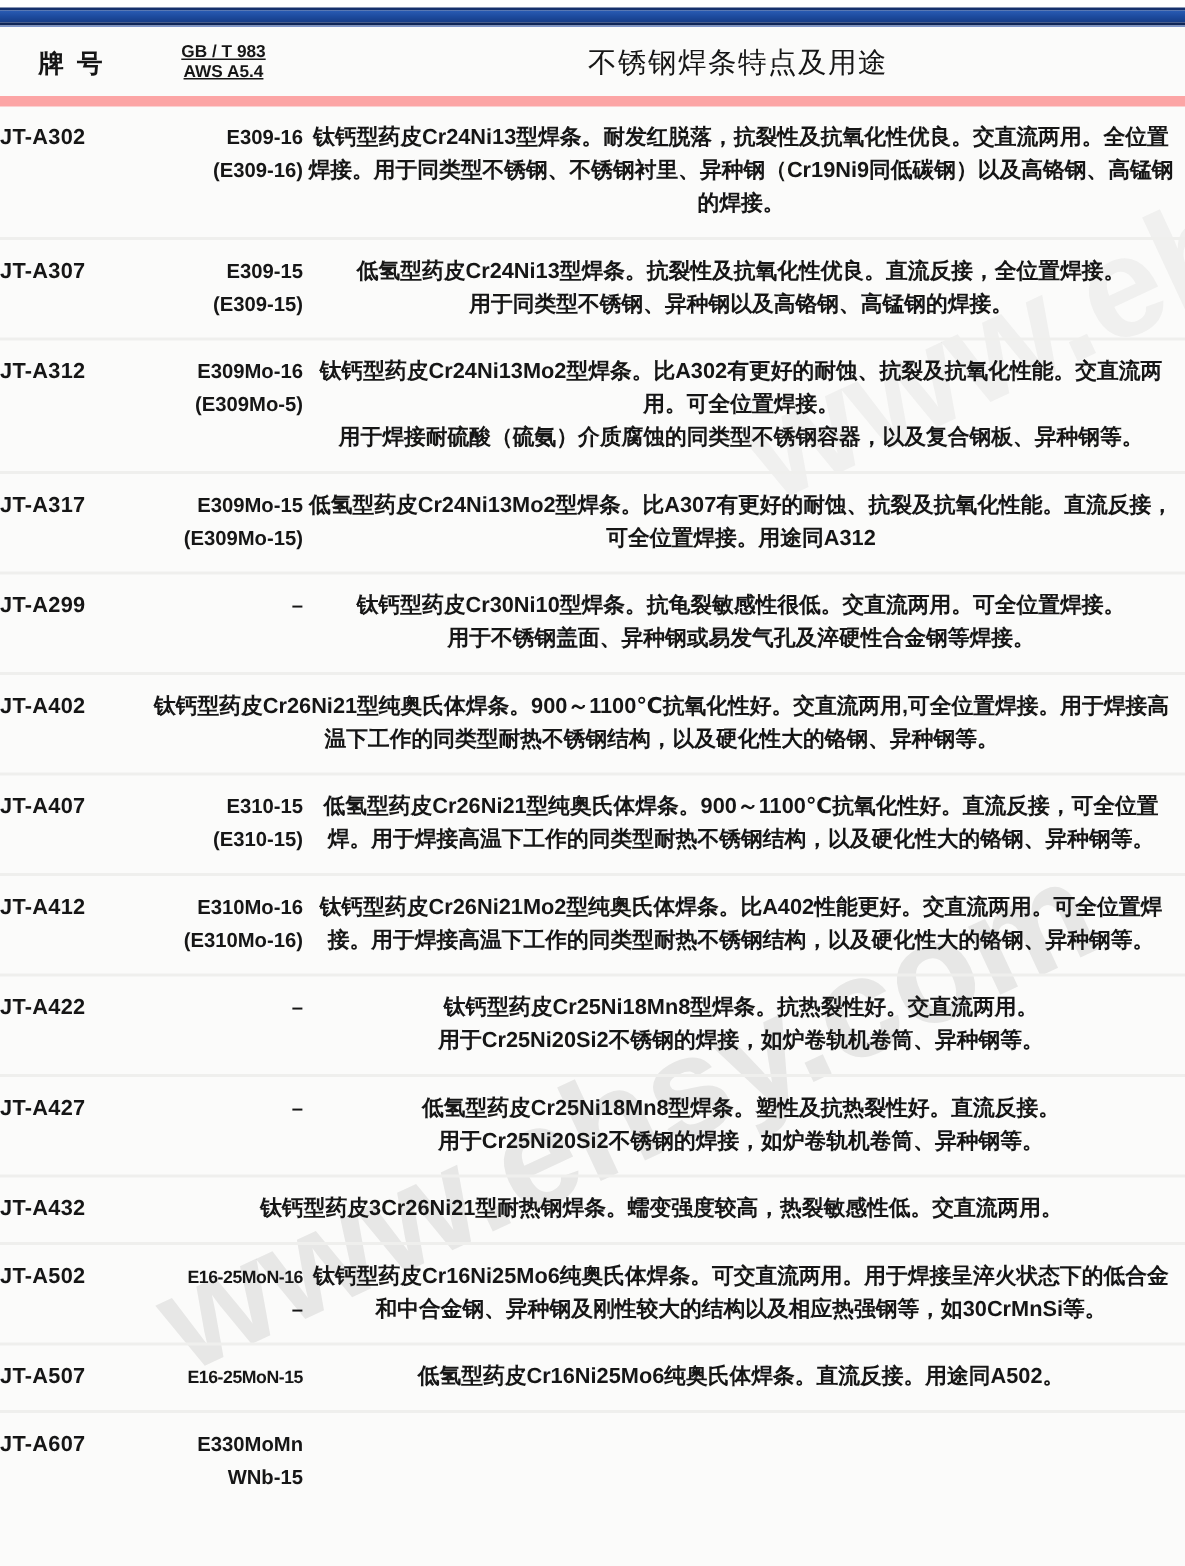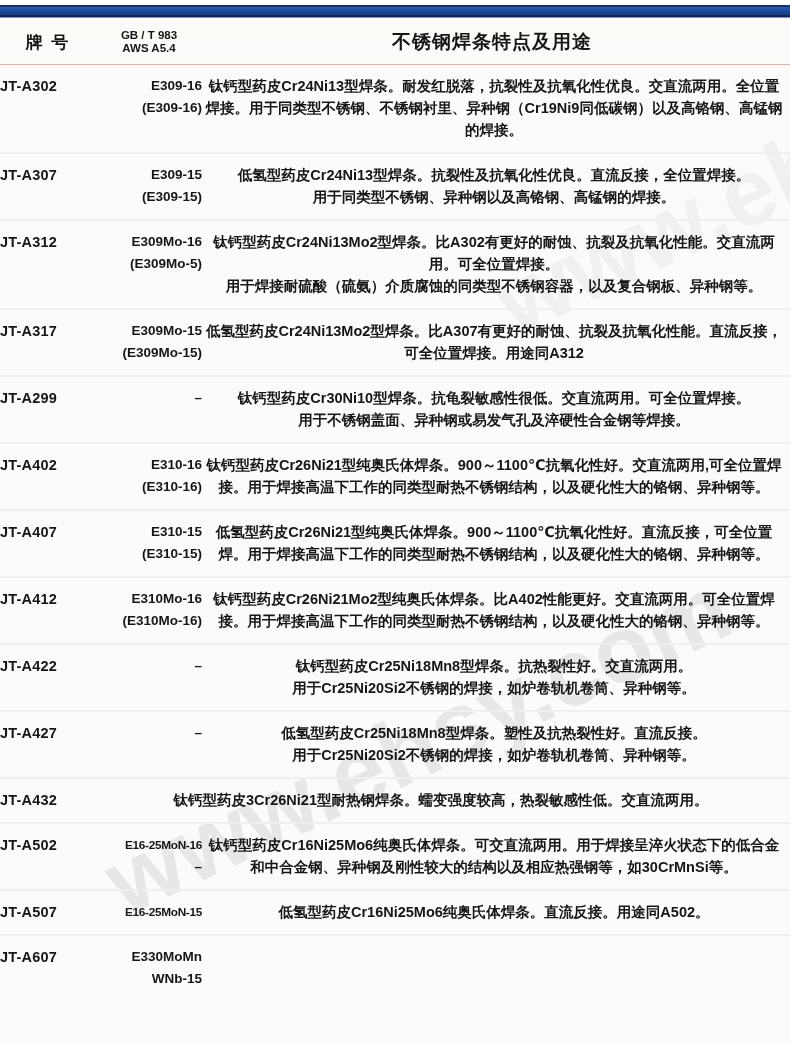--- a/index.html
+++ b/index.html
@@ -16,34 +16,35 @@
   .bar-dark-top { height:2px; background:#15306c; }
   .bar-mid { height:8px; background:linear-gradient(to bottom,#2a5cb4,#1d4b9e,#163c86); }
   .bar-dark-bot { height:2px; background:#0e2557; }
   .bar-light { height:1px; background:#7b93c8; }
 
   .content { position:relative; z-index:1; padding:0; }
 
   .header {
     display:flex; align-items:center;
     padding:11px 0 9px 0;
-    border-bottom:1px solid #fca5a5;
+    border-bottom:7px solid #fca5a5;
   }
   .h-brand {
     width:96px; text-align:center;
     font-weight:bold; font-size:17px; letter-spacing:2px;
   }
   .h-std {
     width:106px; text-align:center;
     font-weight:bold; font-size:11.5px; line-height:13px;
     white-space:nowrap;
+    text-decoration:underline;
   }
   .h-title {
     flex:1; text-align:center;
-    font-weight:bold; font-size:19px; letter-spacing:1px;
+    font-weight:normal; font-size:19px; letter-spacing:1px;
     padding-right:8px;
   }
 
   .row {
     display:flex; align-items:flex-start;
     padding:10px 0 11px 0;
     border-bottom:2px solid #efefed;
     font-size:14.5px; line-height:22px;
   }
   .row:last-child { border-bottom:none; }
@@ -143,24 +144,20 @@
         <div class="std">
           <div class="std-line">–</div>
         </div>
         <div class="desc">
           <div class="para">钛钙型药皮Cr30Ni10型焊条。抗龟裂敏感性很低。交直流两用。可全位置焊接。</div>
           <div class="para">用于不锈钢盖面、异种钢或易发气孔及淬硬性合金钢等焊接。</div>
         </div>
       </div>
       <div class="row">
         <div class="brand">JT-A402</div>
-        <div class="std">
-          <div class="std-line">E310-16</div>
-          <div class="std-line">(E310-16)</div>
-        </div>
         <div class="desc">
           <div class="para">钛钙型药皮Cr26Ni21型纯奥氏体焊条。900～1100℃抗氧化性好。交直流两用,可全位置焊接。用于焊接高温下工作的同类型耐热不锈钢结构，以及硬化性大的铬钢、异种钢等。</div>
         </div>
       </div>
       <div class="row">
         <div class="brand">JT-A407</div>
         <div class="std">
           <div class="std-line">E310-15</div>
           <div class="std-line">(E310-15)</div>
         </div>

